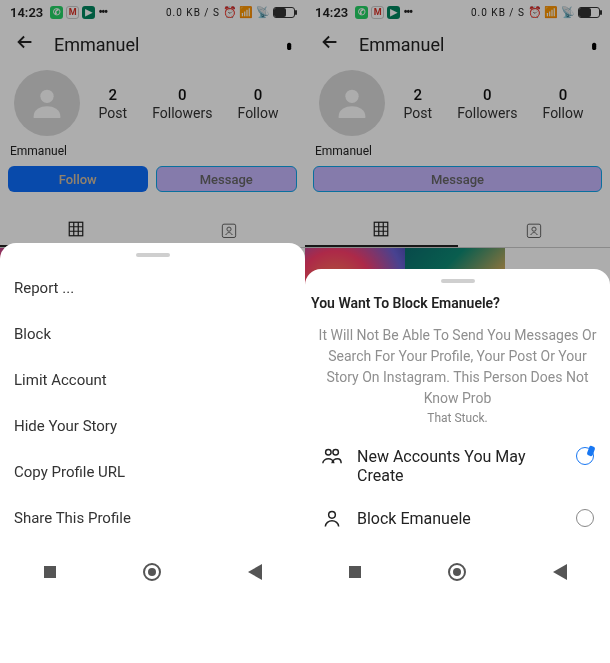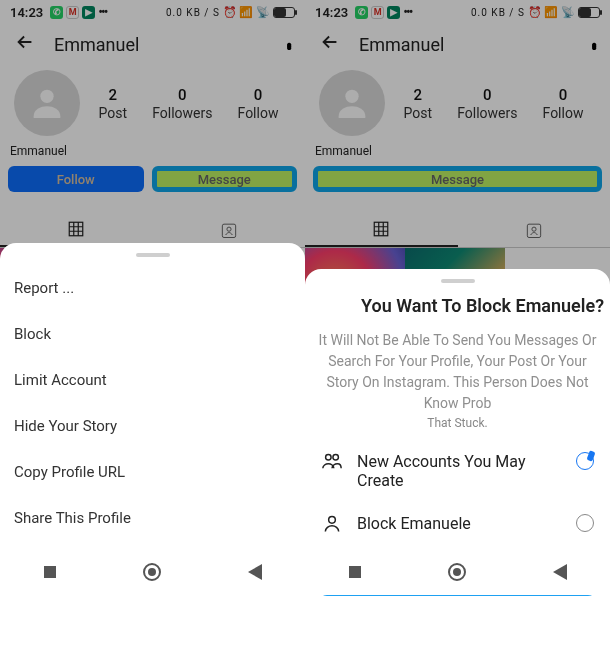--- a/index.html
+++ b/index.html
@@ -73,21 +73,21 @@
   .stat .num { font-size:15px; font-weight:500; color:#111;}
   .stat .lab { font-size:14px; color:#333; margin-top:1px;}
   .uname { font-size:12px; color:#222; padding:4px 10px 8px 10px;}
   .btn-row { display:flex; gap:8px; padding:0 8px;}
   .btn {
     flex:1; height:26px; border-radius:6px; font-size:13px; font-weight:500;
     display:flex; align-items:center; justify-content:center;
   }
   .btn.primary { background:#0d6efd; color:#d8c0a0; }
   .btn.primary2 { background:#1877f2; color:#c8a87a; }
-  .btn.secondary { border:5px solid #0ea5e9; color:#666; background:#bef264;}
+  .btn.secondary { border:1px solid #0ea5e9; color:#666; background:#c4b5fd;}
   .tabs {
     display:flex; margin-top:20px; border-bottom:1px solid #ccc; height:36px;
   }
   .tabs .tab {
     flex:1; display:flex; align-items:center; justify-content:center;
   }
   .tab.grid svg { width:18px; height:18px; }
   .tab.tagged svg { width:20px; height:20px; stroke:#666; fill:none; stroke-width:1.2;}
   .tab.active { border-bottom:2px solid #222;}
   .feed { display:flex; }
@@ -104,21 +104,21 @@
     width:34px; height:4px; background:#cfcfcf; border-radius:3px; margin:0 auto 8px auto;
   }
   .menu-item {
     padding:14px 14px; font-size:15px; color:#333;
   }
   .sheet2 {
     position:absolute; left:0; right:0; bottom:46px;
     background:#fff; border-top-left-radius:16px; border-top-right-radius:16px;
     z-index:10; padding:10px 6px 16px 6px;
   }
-  .sheet2 h3 { text-align:right; font-size:18px; font-weight:600; color:#222; padding:4px 0 10px 0;}
+  .sheet2 h3 { text-align:left; font-size:14px; font-weight:600; color:#222; padding:4px 0 10px 0;}
   .sheet2 .desc {
     text-align:center; font-size:14px; color:#8f8f8f; padding:4px 6px 2px 6px; line-height:1.5;
   }
   .sheet2 .desc2 {
     text-align:center; font-size:12px; color:#888; padding-bottom:10px;
   }
   .opt-row {
     display:flex; align-items:flex-start; gap:14px; padding:12px 10px;
   }
   .opt-row .ico { width:22px; text-align:center; font-size:18px; color:#222;}

